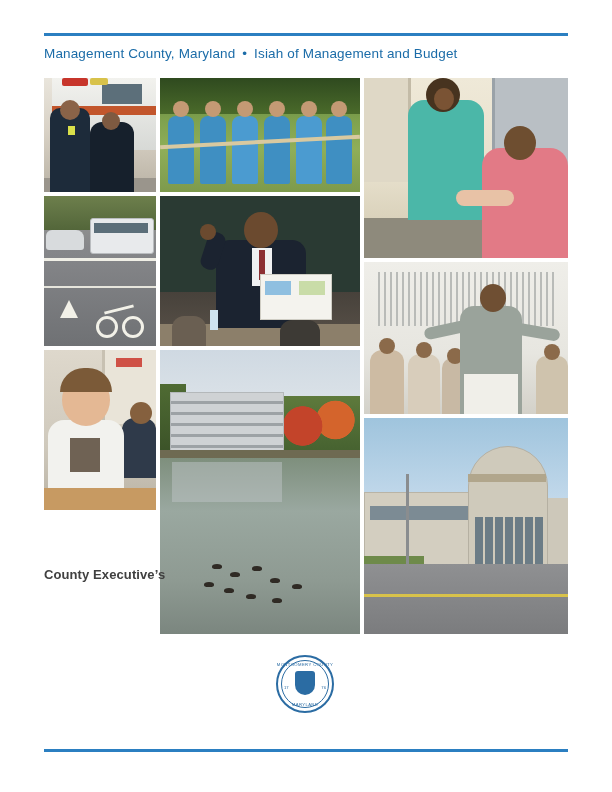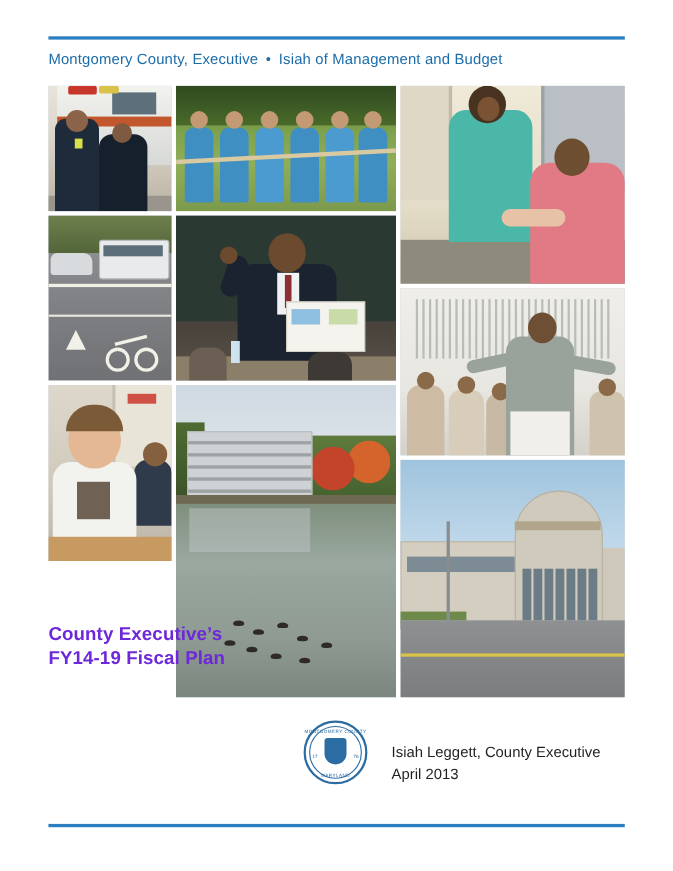--- a/index.html
+++ b/index.html
@@ -189,22 +189,22 @@
   .p9 .road { position:absolute; left:0; top:146px; width:204px; height:70px; background:linear-gradient(180deg,#8f9092 0%,#7b7c7e 100%); }
   .p9 .curb { position:absolute; left:0; top:146px; width:204px; height:8px; background:#b5b6b3; }
   .p9 .yellow { position:absolute; left:0; top:176px; width:204px; height:3px; background:#d8c24a; }
   .p9 .grass { position:absolute; left:0; top:138px; width:60px; height:16px; background:#6e8a4a; }
   .p9 .pole { position:absolute; left:42px; top:56px; width:3px; height:90px; background:#8a8d8f; }
   
   .title-block {
     position: absolute;
     left: 44px;
     top: 566px;
-    color: #6d28d9;
-    font-size: 17px;
+    color: #404040;
+    font-size: 13px;
     font-weight: bold;
     line-height: 1.32;
     letter-spacing: 0.1px;
   }
   
   .seal {
     position: absolute;
     left: 276px;
     top: 655px;
     width: 58px;
@@ -258,21 +258,21 @@
   }
 </style>
 </head>
 <body>
 
 <div class="page">
 
   <div class="rule rule-top"></div>
 
   <div class="header-line">
-    <span>Montgomery County, Executive</span>
+    <span>Management County, Maryland</span>
     <span class="sep">•</span>
     <span>Isiah of Management and Budget</span>
   </div>
 
   <div class="mosaic">
 
     <div class="photo p1">
       <div class="ph-inner">
         <div class="sky"></div>
         <div class="amb"></div>
@@ -483,33 +483,28 @@
         <div class="road"></div>
         <div class="yellow"></div>
         <div class="pole"></div>
       </div>
     </div>
 
   </div>
 
   <div class="title-block">
     <div>County Executive’s</div>
-    <div>FY14-19 Fiscal Plan</div>
   </div>
 
   <div class="seal">
     <div class="ring"></div>
     <div class="ring2"></div>
     <div class="txt-top">MONTGOMERY COUNTY</div>
     <div class="crest"></div>
     <div class="yearL">17</div>
     <div class="yearR">76</div>
     <div class="txt-bot">MARYLAND</div>
   </div>
 
-  <div class="byline">
-    <div>Isiah Leggett, County Executive</div>
-    <div>April 2013</div>
-  </div>
 
   <div class="rule rule-bottom"></div>
 
 </div>
 
 </body></html>

